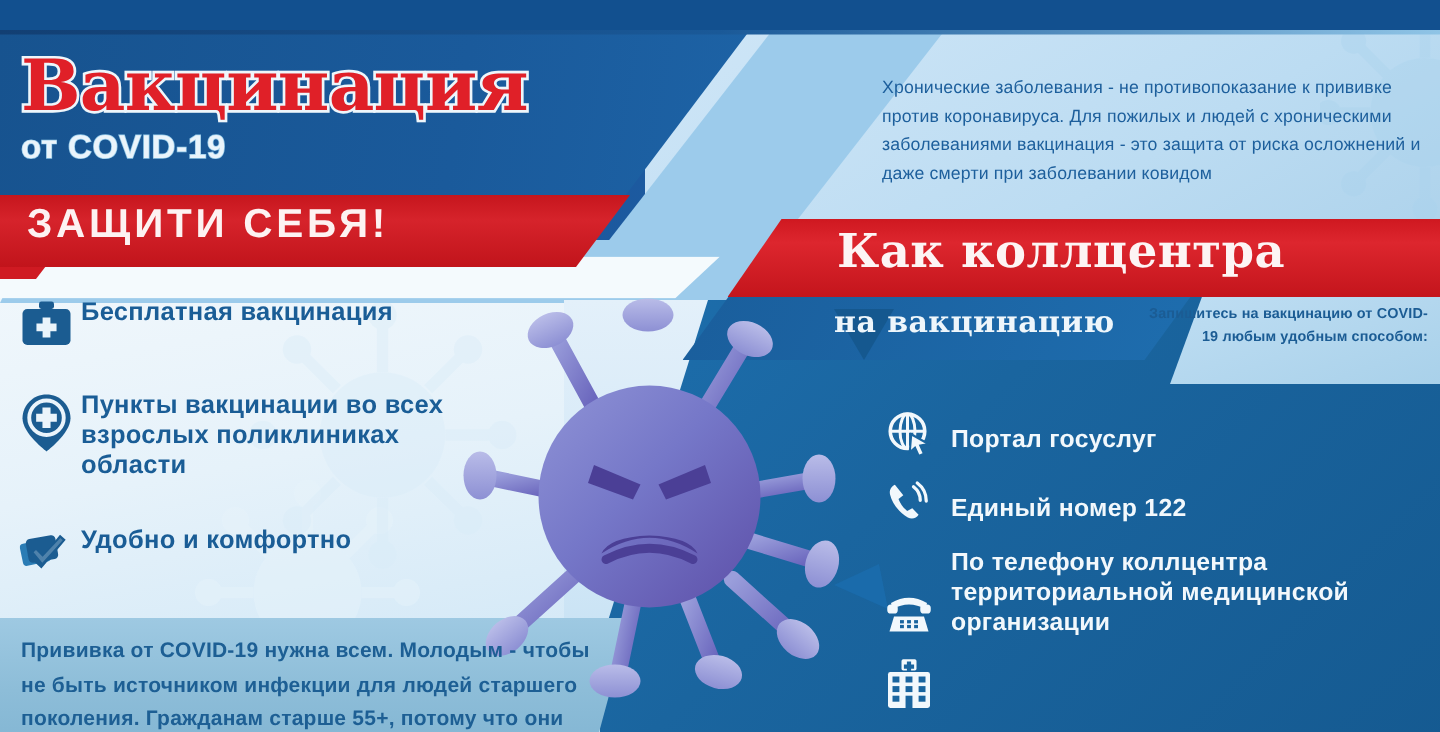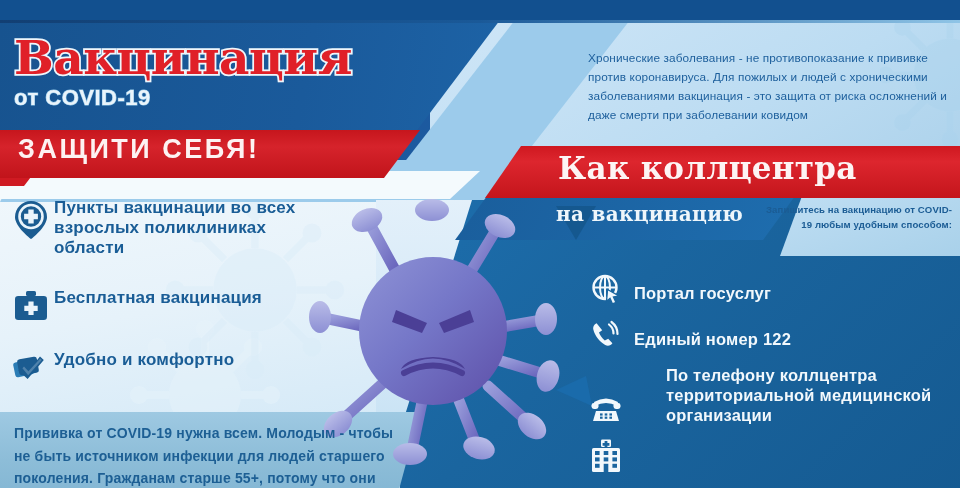--- a/index.html
+++ b/index.html
@@ -204,21 +204,21 @@
   .methods { position:absolute; left:578px; top:252px; width:380px; }
   .method { display:flex; align-items:flex-end; margin-bottom:12px; }
   .method .ic { width:56px; flex:0 0 56px; display:flex; justify-content:center;
                 padding-top:2px; }
   .method .tx {
     font-size:16.5px; font-weight:bold; color:#f2f8fc;
     line-height:1.2; letter-spacing:.2px;
   }
   .m1 { margin-bottom:14px; }
   .m2 { margin-bottom:16px; }
-  .m3 { margin-bottom:12px;gap:32px; }
+  .m3 { margin-bottom:12px; }
 
   
   .virus { position:absolute; left:300px; top:168px; }
 </style>
 </head>
 <body>
 
 <div id="poster">
 
   <div class="bg-left-top"></div>
@@ -378,40 +378,40 @@
   </div>
 
   <div class="title-wrap">
     <div class="t-vacc">Вакцинация</div>
     <div class="t-covid">от COVID-19</div>
   </div>
   <div class="t-protect">ЗАЩИТИ СЕБЯ!</div>
 
   <div class="bullets">
 
+    <div class="bullet b2">
+      <span class="ic">
+        <svg width="34" height="32" viewBox="0 0 34 32">
+          <rect x="12" y="1" width="10" height="5" rx="1.6" fill="#1b5c91"></rect>
+          <rect x="1" y="6" width="32" height="24" rx="3.2" fill="#1b5c91"></rect>
+          <path d="M14.4 11.6 h5.2 v4.1 h4.1 v5.2 h-4.1 v4.1 h-5.2 v-4.1 h-4.1 v-5.2 h4.1 Z" fill="#eaf4fb"></path>
+        </svg>
+      </span>
+      <span class="tx">Бесплатная вакцинация</span>
+    </div>
+
     <div class="bullet b1">
       <span class="ic">
         <svg width="34" height="40" viewBox="0 0 34 40">
           <path d="M17 1 C8.2 1 1 8.1 1 16.9 C1 27 17 39 17 39 C17 39 33 27 33 16.9 C33 8.1 25.8 1 17 1 Z" fill="#1b5c91"></path>
           <circle cx="17" cy="16.5" r="11.5" fill="none" stroke="#eaf4fb" stroke-width="2.6"></circle>
           <path d="M14.3 9.6 h5.4 v4.2 h4.2 v5.4 h-4.2 v4.2 h-5.4 v-4.2 h-4.2 v-5.4 h4.2 Z" fill="#eaf4fb"></path>
         </svg>
       </span>
       <span class="tx">Пункты вакцинации во всех взрослых поликлиниках области</span>
-    </div>
-
-    <div class="bullet b2">
-      <span class="ic">
-        <svg width="34" height="32" viewBox="0 0 34 32">
-          <rect x="12" y="1" width="10" height="5" rx="1.6" fill="#1b5c91"></rect>
-          <rect x="1" y="6" width="32" height="24" rx="3.2" fill="#1b5c91"></rect>
-          <path d="M14.4 11.6 h5.2 v4.1 h4.1 v5.2 h-4.1 v4.1 h-5.2 v-4.1 h-4.1 v-5.2 h4.1 Z" fill="#eaf4fb"></path>
-        </svg>
-      </span>
-      <span class="tx">Бесплатная вакцинация</span>
     </div>
 
     <div class="bullet">
       <span class="ic">
         <svg width="36" height="30" viewBox="0 0 36 30">
           <rect x="1" y="9" width="19" height="15" rx="2.6" fill="#2a7cb5" transform="rotate(-12 10 16)"></rect>
           <rect x="5" y="6" width="20" height="16" rx="2.8" fill="#1b5c91" transform="rotate(-10 15 14)"></rect>
           <path d="M9 15 l5.2 5.4 L27 4.5 l3.8 3.4 L14.6 27 L5.4 18.4 Z" fill="#1b5c91"></path>
           <path d="M11 14.6 l4.4 4.6 L27.2 6.6 l1.6 1.5 L15.2 23.2 L9.4 16.2 Z" fill="#eaf4fb" opacity=".25"></path>
         </svg>

